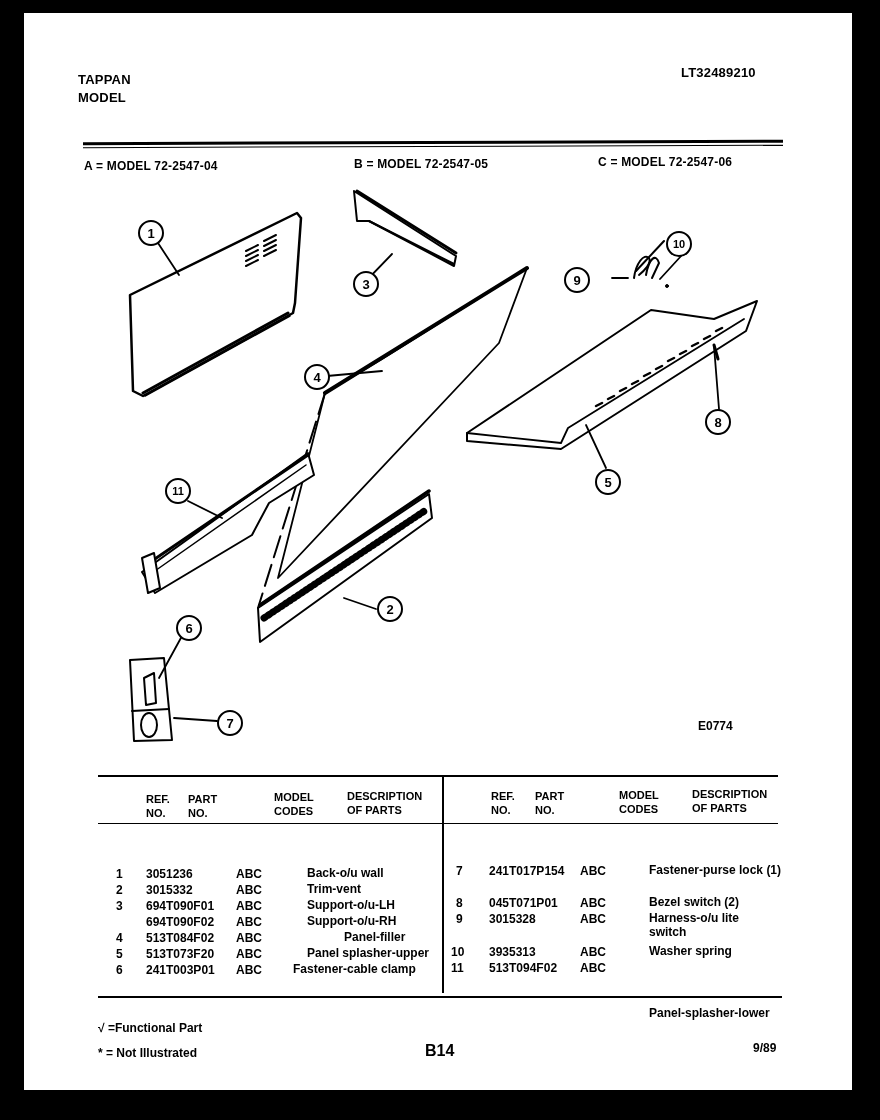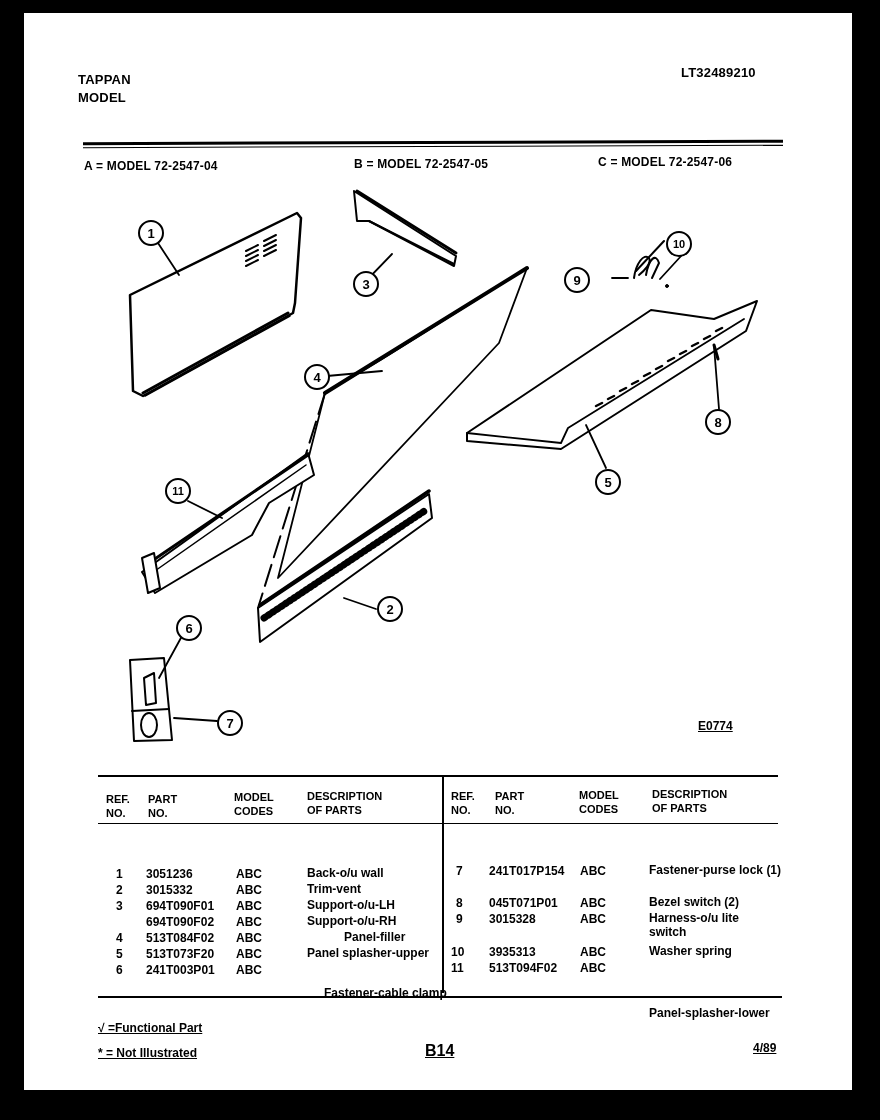--- a/index.html
+++ b/index.html
@@ -1,24 +1,24 @@
 <!DOCTYPE html>
 <html><head>
 <meta charset="utf-8">
 <style>
   html,body{margin:0;padding:0;}
   body{width:880px;height:1120px;background:#000;position:relative;overflow:hidden;font-family:"Liberation Sans",sans-serif;color:#000;}
   .page{position:absolute;left:24px;top:13px;width:828px;height:1077px;background:#fff;}
   .abs{position:absolute;}
-  .b{font-weight:bold;text-decoration:underline;}
+  .b{font-weight:bold;}
   .hdr{font-size:13px;font-weight:bold;letter-spacing:0.2px;}
   .rule{position:absolute;background:#000;}
   .callout{position:absolute;width:26px;height:26px;border:2px solid #000;border-radius:50%;background:#fff;
     font-size:13px;font-weight:bold;display:flex;align-items:center;justify-content:center;box-sizing:border-box;}
-  .th{font-size:11px;font-weight:bold;line-height:14px;}
+  .th{font-size:11px;font-weight:bold;line-height:14px;margin-left:40px;}
   .td{font-size:12px;font-weight:bold;line-height:14px;position:absolute;white-space:nowrap;}
   .desc{white-space:normal;width:140px;}
 </style>
 </head>
 <body>
 
 <div class="page">
 
   <div class="abs hdr" style="left:54px;top:58px;line-height:18px;">
     <div>TAPPAN</div>
@@ -215,21 +215,21 @@
     <div>
       <div class="td" style="left:92px;top:934px;">5</div>
       <div class="td" style="left:122px;top:934px;">513T073F20</div>
       <div class="td" style="left:212px;top:934px;">ABC</div>
       <div class="td" style="left:283px;top:933px;">Panel splasher-upper</div>
     </div>
     <div>
       <div class="td" style="left:92px;top:950px;">6</div>
       <div class="td" style="left:122px;top:950px;">241T003P01</div>
       <div class="td" style="left:212px;top:950px;">ABC</div>
-      <div class="td" style="left:300px;top:949px;margin-top:24px;">Fastener-cable clamp</div>
+      <div class="td" style="left:269px;top:949px;">Fastener-cable clamp</div>
     </div>
 
     <div>
       <div class="td" style="left:432px;top:851px;">7</div>
       <div class="td" style="left:465px;top:851px;">241T017P154</div>
       <div class="td" style="left:556px;top:851px;">ABC</div>
       <div class="td desc" style="left:625px;top:850px;">Fastener-purse lock (1)</div>
     </div>
     <div>
       <div class="td" style="left:432px;top:883px;">8</div>
@@ -253,14 +253,14 @@
       <div class="td" style="left:427px;top:948px;">11</div>
       <div class="td" style="left:465px;top:948px;">513T094F02</div>
       <div class="td" style="left:556px;top:948px;">ABC</div>
       <div class="td" style="left:625px;top:947px;margin-top:46px;">Panel-splasher-lower</div>
     </div>
   </div>
 
   <div class="abs b" style="left:74px;top:1008px;font-size:12px;">√ =Functional Part</div>
   <div class="abs b" style="left:74px;top:1033px;font-size:12px;">* = Not Illustrated</div>
   <div class="abs b" style="left:401px;top:1029px;font-size:16px;">B14</div>
-  <div class="abs b" style="left:729px;top:1028px;font-size:12px;">4/89</div>
+  <div class="abs b" style="left:729px;top:1028px;font-size:12px;">9/89</div>
 </div>
 
 </body></html>

